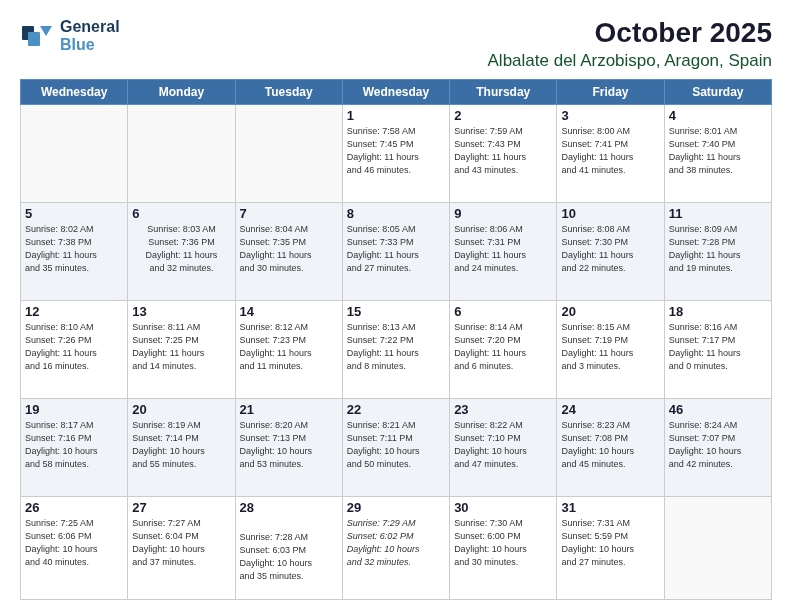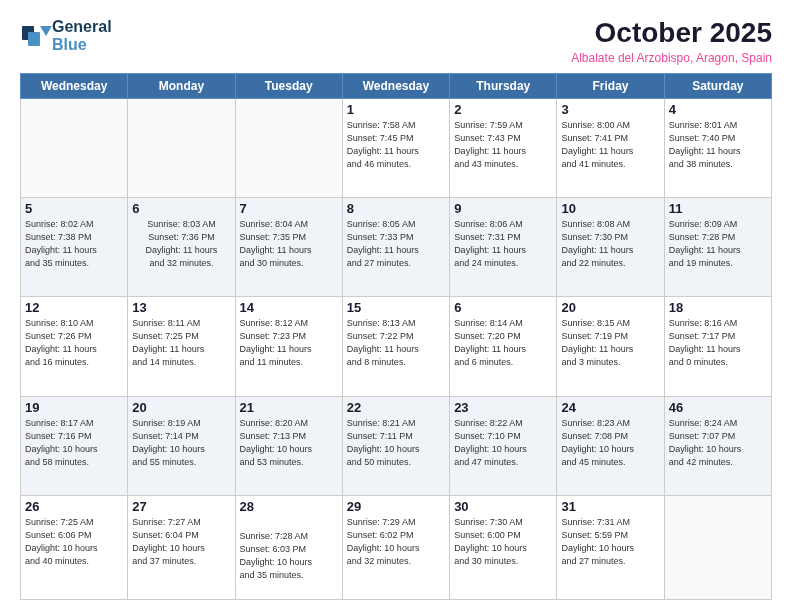--- a/index.html
+++ b/index.html
@@ -24,34 +24,34 @@
       margin-bottom: 8px;
     }
     .logo {
       display: flex;
       flex-direction: column;
       align-items: flex-start;
     }
     .logo-wrapper {
       display: flex;
       align-items: center;
-      gap: 0;
+      gap: 8px;
     }
     .title-block {
       text-align: right;
     }
     .month-title {
       font-size: 28px;
       font-weight: bold;
       color: #1a1a2e;
       line-height: 1.1;
     }
     .location {
-      font-size: 12px;
-      color: #ec4899;
+      font-size: 17px;
+      color: #14532d;
       margin-top: 2px;
     }
     .calendar {
       flex: 1;
       border: 1px solid #ccc;
       border-collapse: collapse;
       width: 100%;
       table-layout: fixed;
     }
     .calendar th {
@@ -331,21 +331,21 @@
           </td>
           <td>
             <span class="day-num">28</span>
             <div class="day-info" style="white-space: pre-line; margin-top: 16px;">Sunrise: 7:28 AM
 Sunset: 6:03 PM
 Daylight: 10 hours
 and 35 minutes.</div>
           </td>
           <td>
             <span class="day-num">29</span>
-            <div class="day-info" style="white-space: pre-line;">Sunrise: 7:29 AM
+            <div class="day-info" style="white-space: pre-line; font-style: italic;">Sunrise: 7:29 AM
 Sunset: 6:02 PM
 Daylight: 10 hours
 and 32 minutes.</div>
           </td>
           <td>
             <span class="day-num">30</span>
             <div class="day-info" style="white-space: pre-line;">Sunrise: 7:30 AM
 Sunset: 6:00 PM
 Daylight: 10 hours
 and 30 minutes.</div>

